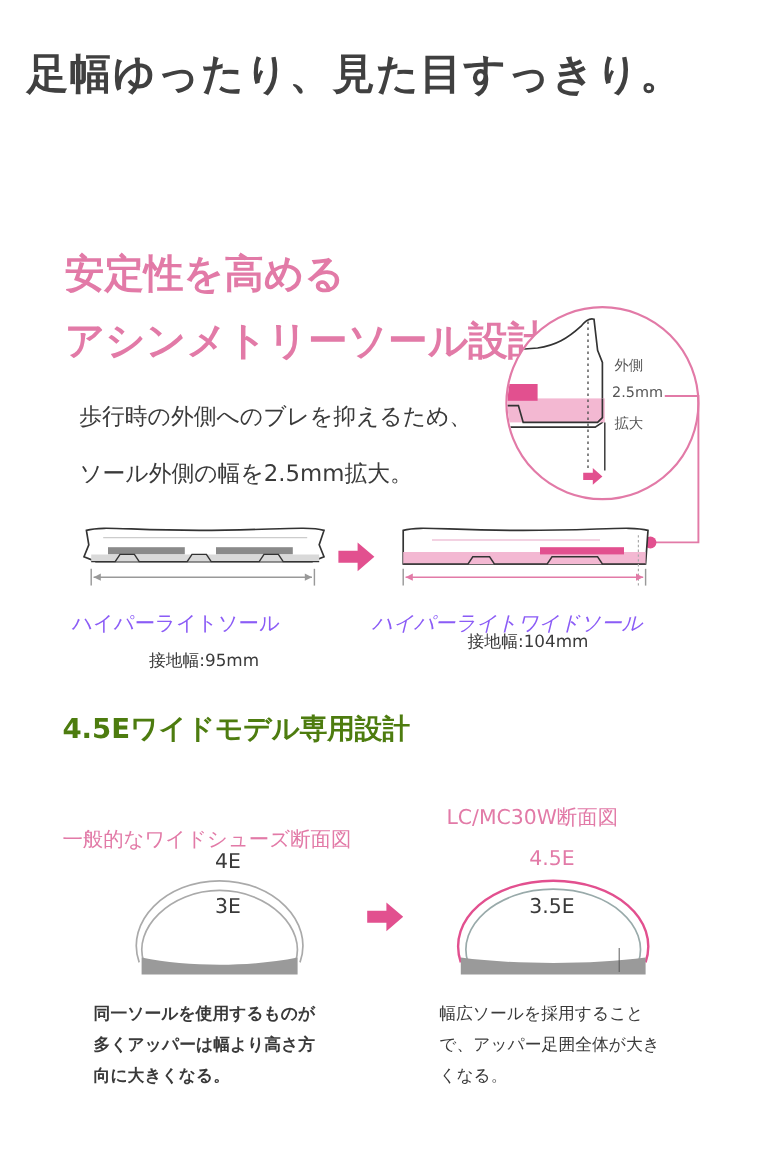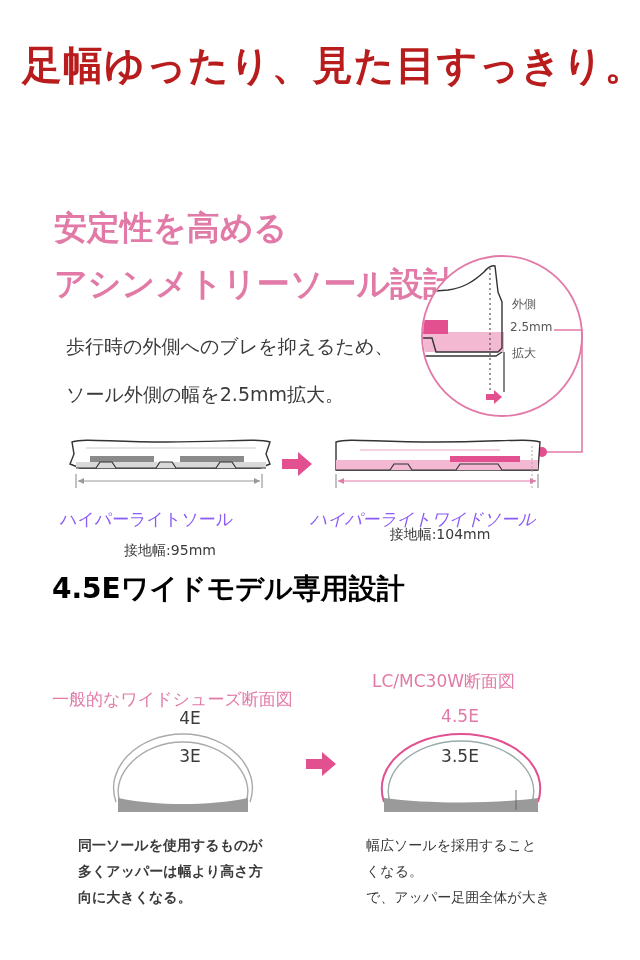--- a/index.html
+++ b/index.html
@@ -3,36 +3,36 @@
 <meta charset="utf-8">
 <style>
   * { margin: 0; padding: 0; box-sizing: border-box; }
   html, body { width: 640px; height: 960px; background: #ffffff; overflow: hidden; }
   body { position: relative; font-family: "DejaVu Sans", "Liberation Sans", sans-serif; color: #3a3a3a; }
 
   .abs { position: absolute; }
 
   .headline {
     left: 22px; top: 38px; width: 610px;
-    font-size: 40px; font-weight: bold; color: #b91c1c;
+    font-size: 35px; font-weight: bold; color: #404040;
     letter-spacing: 1px; white-space: nowrap;
   }
   .sec1-title {
     left: 54px; font-size: 33px; font-weight: bold; color: #e27aa7; white-space: nowrap;
   }
   .sec1-title.l1 { top: 206px; }
   .sec1-title.l2 { top: 262px; }
   .body-text { left: 54px; font-size: 19px; color: #3a3a3a; white-space: nowrap; margin-left: 12px; }
   .body-text.l1 { top: 334px; }
   .body-text.l2 { top: 382px; }
 
   .sole-name { font-size: 17px; color: #8b5cf6; white-space: nowrap; }
   .sole-width { font-size: 14px; color: #3a3a3a; white-space: nowrap; text-align: center; }
 
-  .sec2-title { left: 52px; top: 570px; font-size: 28px; font-weight: bold; color: #000000; white-space: nowrap; }
+  .sec2-title { left: 52px; top: 592px; font-size: 23px; font-weight: bold; color: #4d7c0f; white-space: nowrap; }
   .sub-title { font-size: 17px; color: #e27aa7; white-space: nowrap; }
 
   .width-label { font-size: 17px; white-space: nowrap; text-align: center; }
 
   .caption { font-size: 14px; line-height: 26px; color: #3a3a3a; white-space: nowrap; }
 
   svg { position: absolute; overflow: visible; }
 </style>
 </head>
 <body>
@@ -140,15 +140,15 @@
   <line x1="138" y1="62" x2="138" y2="82" stroke="#555" stroke-width="0.8"></line>
 </svg>
 
 <div class="abs caption" style="left:78px;top:832px;font-weight:bold;">
   <div>同一ソールを使用するものが</div>
   <div>多くアッパーは幅より高さ方</div>
   <div>向に大きくなる。</div>
 </div>
 <div class="abs caption" style="left:366px;top:832px;">
   <div>幅広ソールを採用すること</div>
+  <div>で、アッパー足囲全体が大き</div>
   <div>くなる。</div>
-  <div>で、アッパー足囲全体が大き</div>
 </div>
 
 </body></html>

